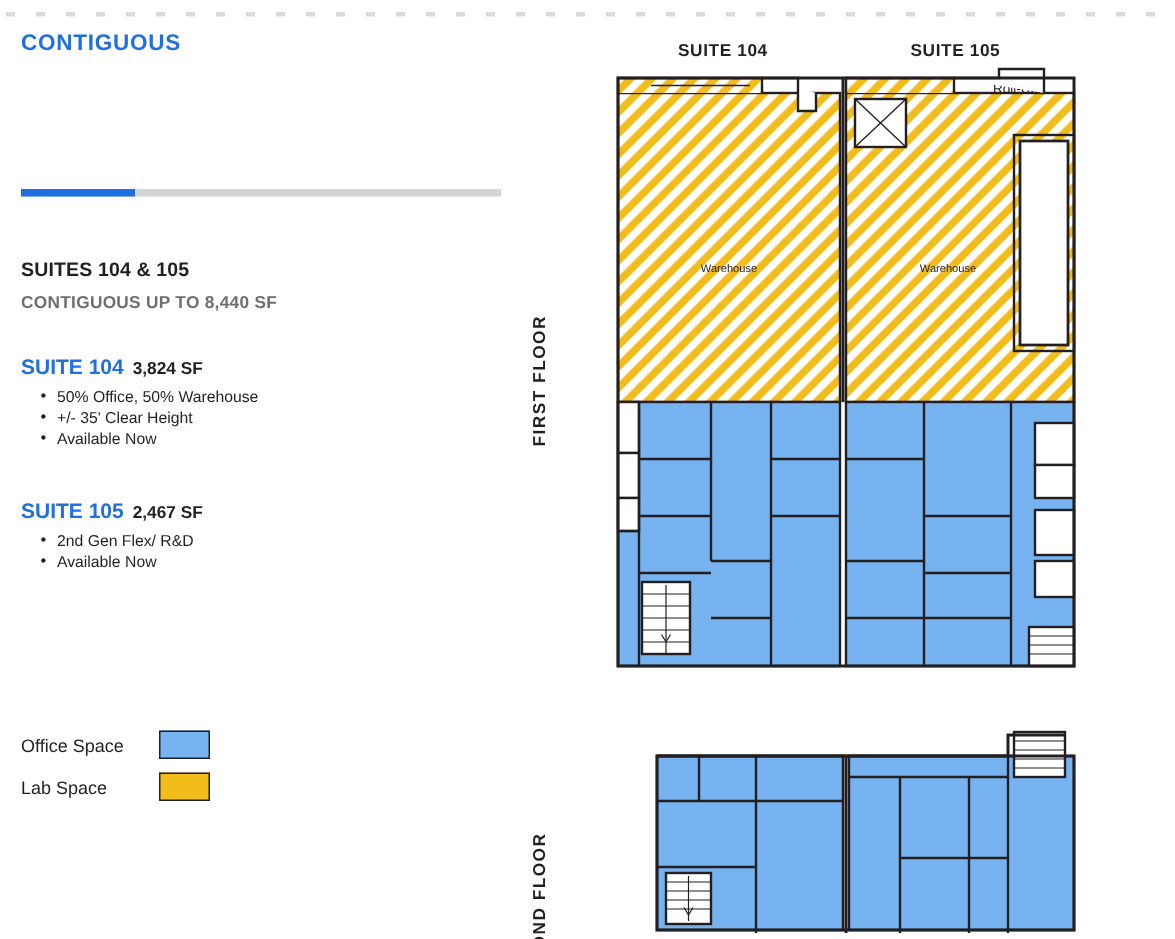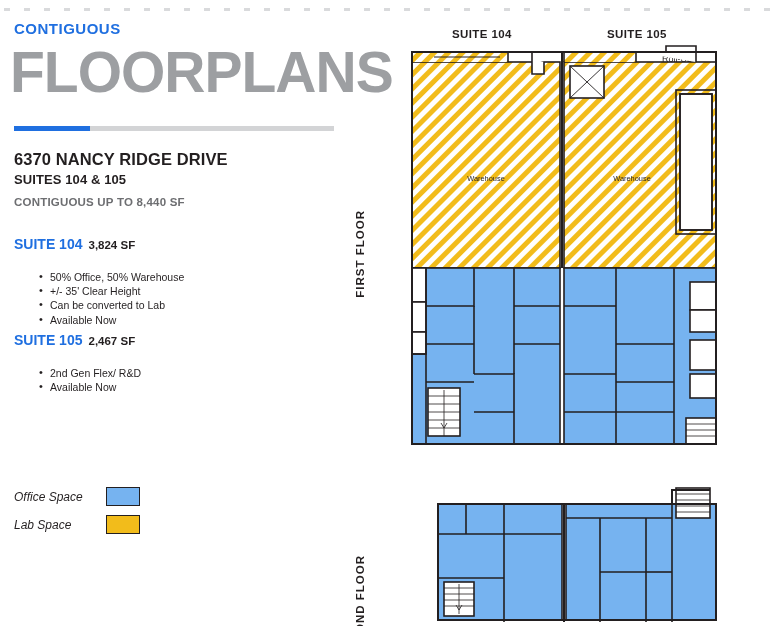--- a/index.html
+++ b/index.html
@@ -92,21 +92,21 @@
     font-size: 11.5px;
     font-weight: bold;
     margin-left: 6px;
   }
   #suite104-head { top: 236px; }
   #suite105-head { top: 332px; }
 
   ul.bullets {
     position: absolute;
     left: 20px;
-    margin: 16px;
+    margin: 4px;
     padding: 0 0 0 14px;
     list-style: none;
     font-size: 10.5px;
     line-height: 14.2px;
     color: #231f20;
   }
   ul.bullets li {
     position: relative;
   }
   ul.bullets li:before {
@@ -127,21 +127,20 @@
   .legend-row {
     position: absolute;
     left: 0;
     display: flex;
     align-items: center;
     font-size: 12px;
   }
   .legend-label {
     width: 92px;
     font-size: 12px;
-    font-style: italic;
   }
   .swatch {
     width: 32px; height: 17px;
     border: 1px solid #231f20;
   }
   #legend-office { top: 487px; }
   #legend-lab { top: 515px; justify-content: space-between; }
   .sw-office { background: #76b3f0; }
   .sw-lab { background: #f2bc1b; }
 
@@ -266,34 +265,31 @@
       <span style="left:684px"></span>
       <span style="left:704px"></span>
     <span style="left:724px"></span>
       <span style="left:744px"></span>
       <span style="left:764px"></span>
   </div>
 
   <div class="left">
 
     <div class="avail">CONTIGUOUS</div>
-    <div class="floorplans">FLOORPLANS</div>
     <div class="rule"></div>
 
-    <div class="addr1">6370 NANCY RIDGE DRIVE</div>
     <div class="addr2">SUITES 104 &amp; 105</div>
     <div class="contig">CONTIGUOUS UP TO 8,440 SF</div>
 
     <div class="suite-head" id="suite104-head">
       <span>SUITE 104</span><span class="sf">3,824 SF</span>
     </div>
     <ul class="bullets" id="suite104-list">
       <li>50% Office, 50% Warehouse</li>
       <li>+/- 35' Clear Height</li>
-      <li>Can be converted to Lab</li>
       <li>Available Now</li>
     </ul>
 
     <div class="suite-head" id="suite105-head">
       <span>SUITE 105</span><span class="sf">2,467 SF</span>
     </div>
     <ul class="bullets" id="suite105-list">
       <li>2nd Gen Flex/ R&amp;D</li>
       <li>Available Now</li>
     </ul>

